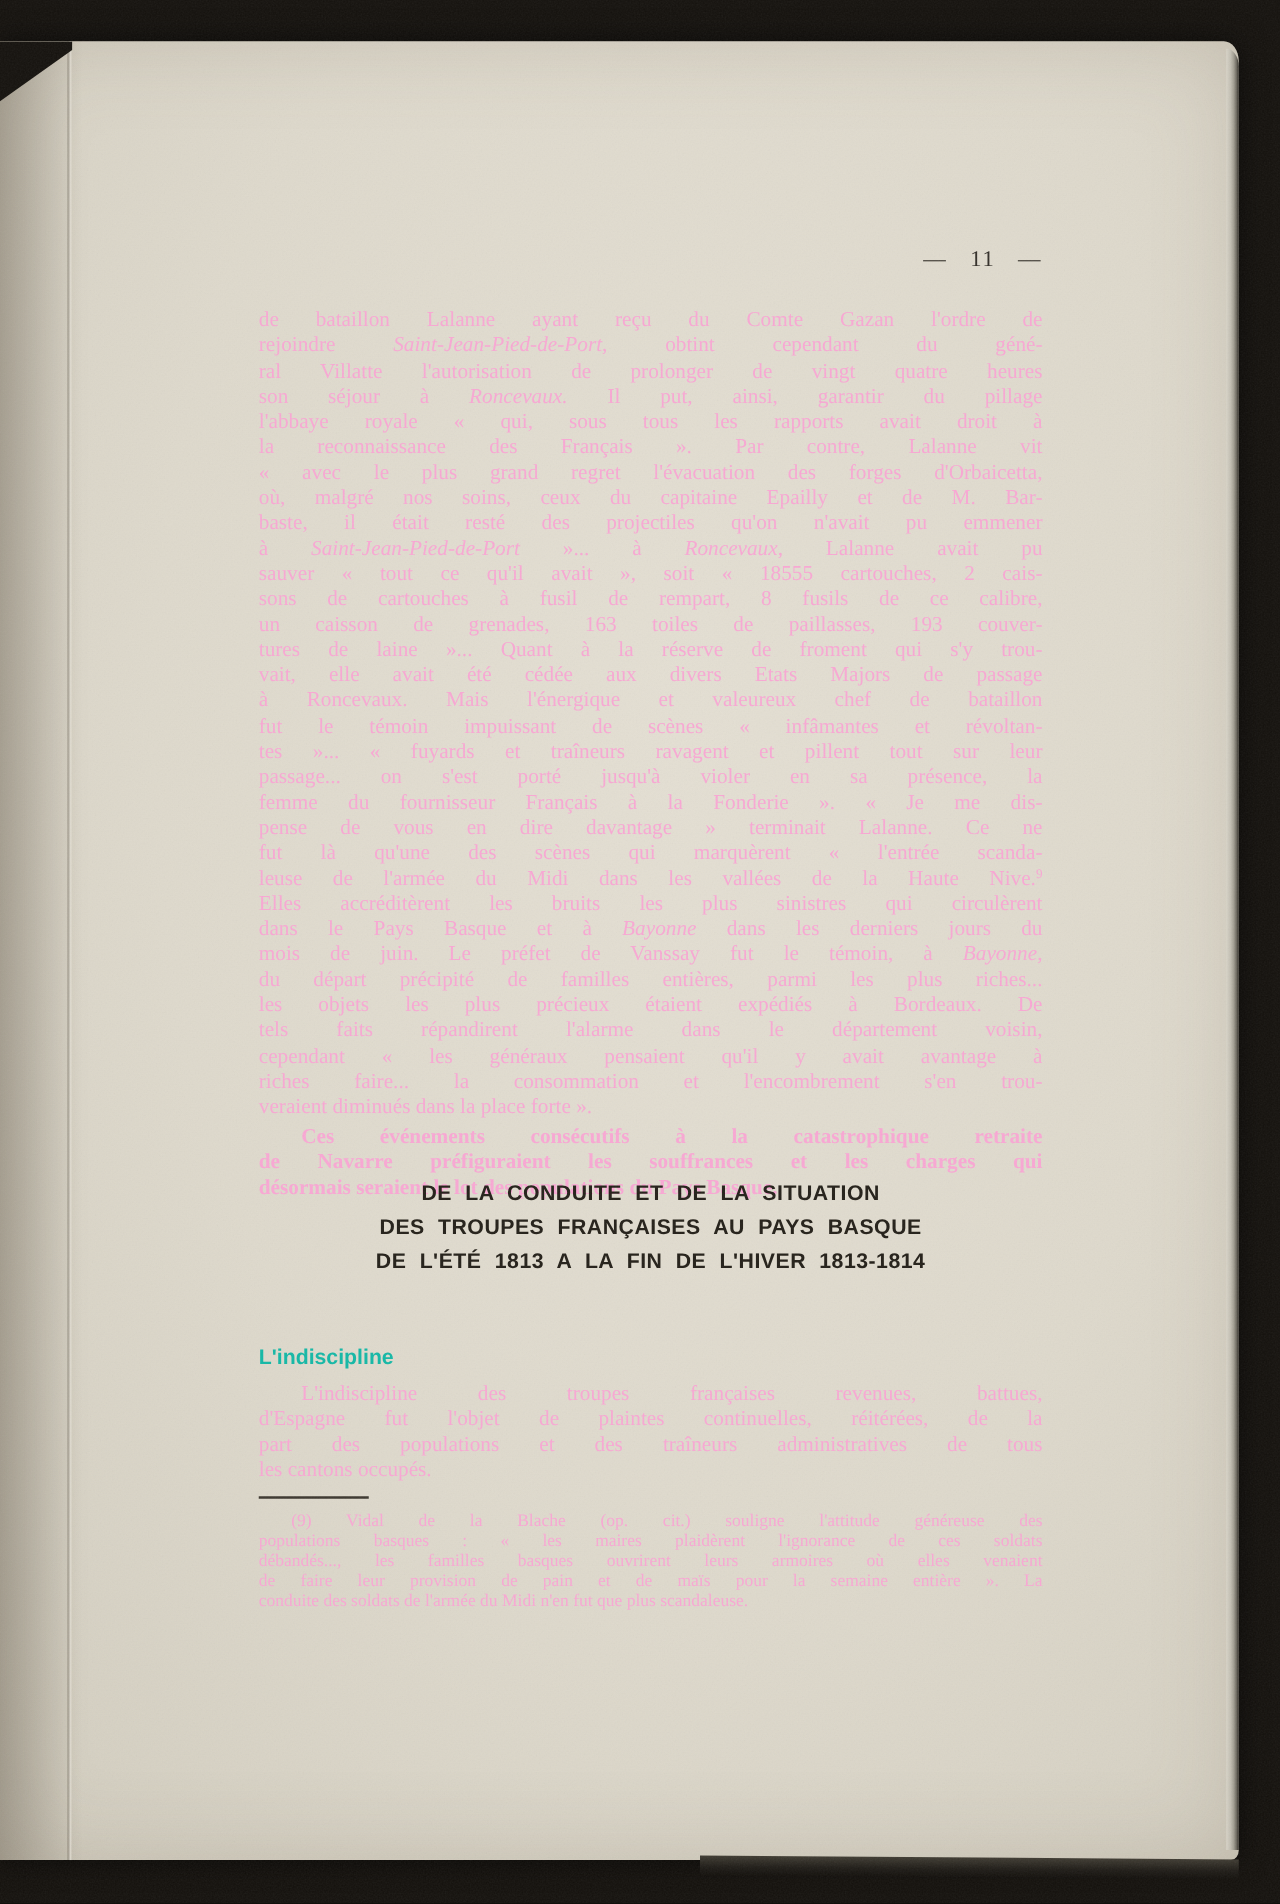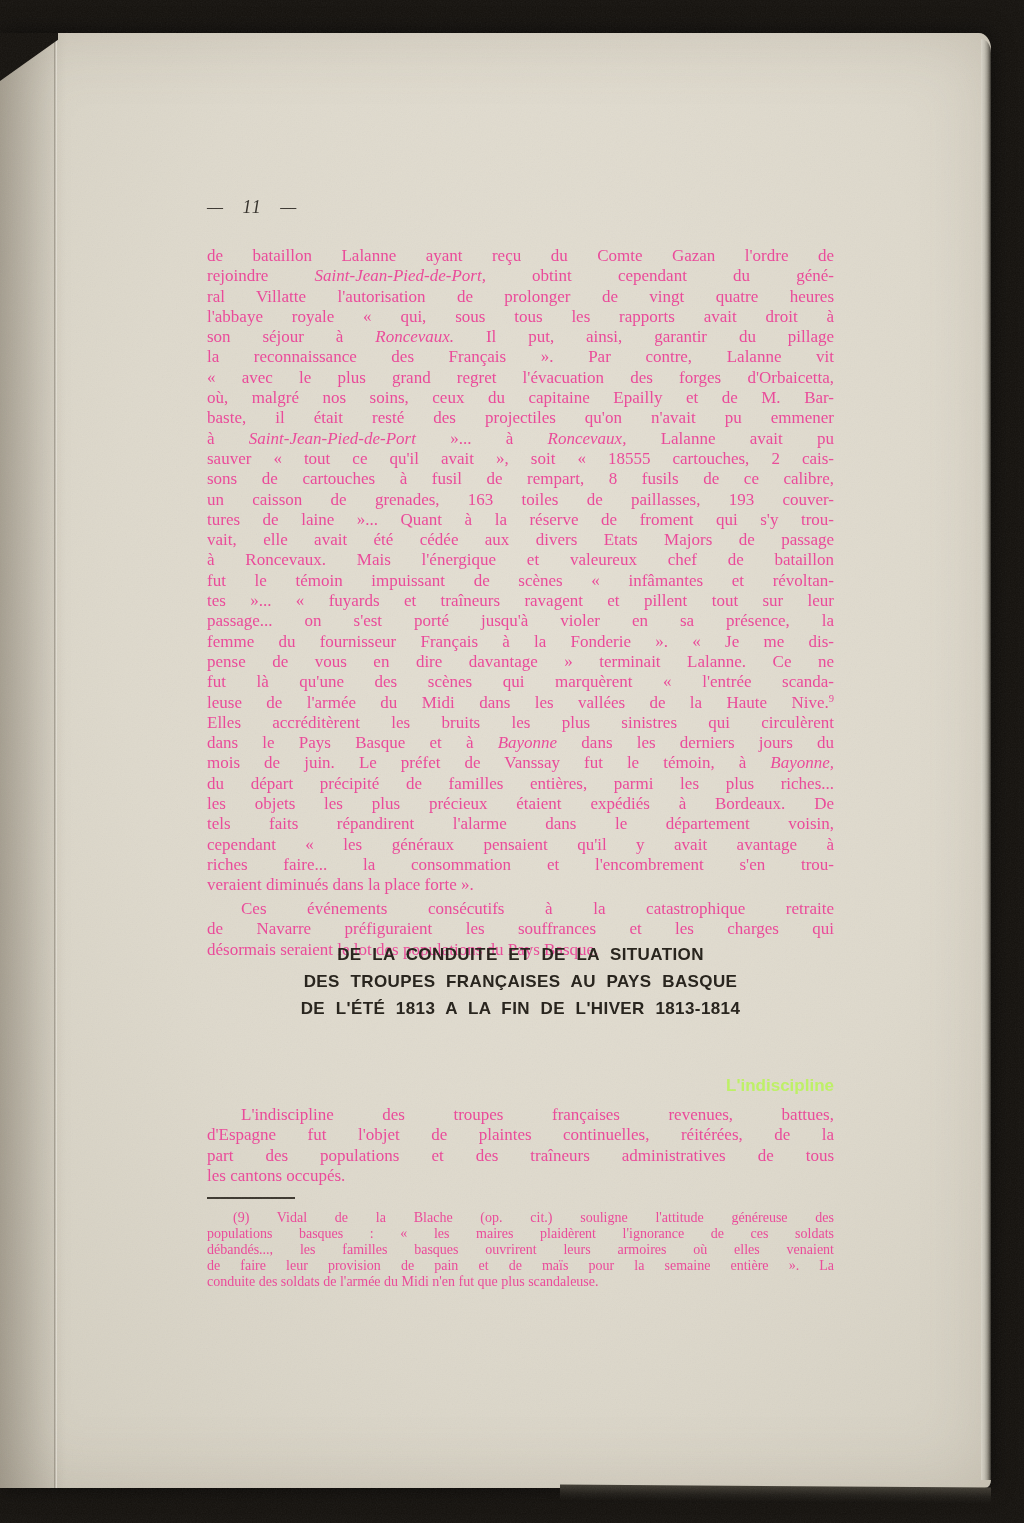--- a/index.html
+++ b/index.html
@@ -40,38 +40,38 @@
   
   .bottom-edge{
     position:absolute;left:560px;top:1486px;width:431px;height:16px;
     background:linear-gradient(180deg,#403c33 0%,#211e19 55%,rgba(21,18,14,0) 100%);
     transform:skewY(0.4deg);
   }
   
   .grain{position:absolute;left:0;top:0;width:1024px;height:1523px;opacity:0.07;pointer-events:none;}
   .pagenum{
     position:absolute;left:207px;top:197px;width:627px;
-    text-align:left;font-size:18px;letter-spacing:1.5px;word-spacing:12px;color:#332f29;font-style:italic;
+    text-align:right;font-size:18px;letter-spacing:1.5px;word-spacing:12px;color:#332f29;
   }
-  .block{position:absolute;left:207px;width:627px;font-size:17px;line-height:20.3px;color:#ec4899;}
+  .block{position:absolute;left:207px;width:627px;font-size:17px;line-height:20.3px;color:#f9a8d4;}
   .tl{text-align:justify;text-align-last:justify;white-space:normal;}
   .tl.last{text-align-last:left;}
   .tl.ind{text-indent:34px;}
   .tl i{font-style:italic;}
   .tl sup{font-size:10.5px;line-height:0;vertical-align:6px;}
   #para1{top:246px;}
-  #para2{top:899px;}
+  #para2{top:899px;font-weight:bold;}
   #heading{
     top:941px;font-family:"Liberation Sans", sans-serif;font-weight:bold;
     font-size:17px;line-height:27px;color:#242019;letter-spacing:0.4px;word-spacing:5.5px;
   }
   #heading .tl{text-align:center;text-align-last:center;}
   #subheading{
     position:absolute;left:207px;top:1076px;width:627px;
-    font-family:"Liberation Sans", sans-serif;font-weight:bold;font-size:17px;color:#bef264;text-align:right;
+    font-family:"Liberation Sans", sans-serif;font-weight:bold;font-size:17px;color:#14b8a6;
   }
   #para3{top:1105px;}
   .footrule{position:absolute;left:207px;top:1197px;width:88px;height:2px;background:#3c372f;}
   #footnote{top:1210px;font-size:14px;line-height:15.9px;}
   #footnote .tl.ind{text-indent:26px;}
 </style>
 </head>
 <body>
 
 <div class="canvas">
@@ -84,22 +84,22 @@
 
   <div class="corner-wedge"></div>
   <div class="bottom-edge"></div>
 
   <div class="pagenum">— 11 —</div>
 
   <div class="block" id="para1">
       <div class="tl"><span>de bataillon Lalanne ayant reçu du Comte Gazan l'ordre de</span></div>
       <div class="tl"><span>rejoindre </span><i>Saint-Jean-Pied-de-Port,</i><span> obtint cependant du géné-</span></div>
       <div class="tl"><span>ral Villatte l'autorisation de prolonger de vingt quatre heures</span></div>
+      <div class="tl"><span>son séjour à </span><i>Roncevaux.</i><span> Il put, ainsi, garantir du pillage</span></div>
       <div class="tl"><span>l'abbaye royale « qui, sous tous les rapports avait droit à</span></div>
-      <div class="tl"><span>son séjour à </span><i>Roncevaux.</i><span> Il put, ainsi, garantir du pillage</span></div>
       <div class="tl"><span>la reconnaissance des Français ». Par contre, Lalanne vit</span></div>
       <div class="tl"><span>« avec le plus grand regret l'évacuation des forges d'Orbaicetta,</span></div>
       <div class="tl"><span>où, malgré nos soins, ceux du capitaine Epailly et de M. Bar-</span></div>
       <div class="tl"><span>baste, il était resté des projectiles qu'on n'avait pu emmener</span></div>
       <div class="tl"><span>à </span><i>Saint-Jean-Pied-de-Port</i><span> »... à </span><i>Roncevaux,</i><span> Lalanne avait pu</span></div>
       <div class="tl"><span>sauver « tout ce qu'il avait », soit « 18555 cartouches, 2 cais-</span></div>
       <div class="tl"><span>sons de cartouches à fusil de rempart, 8 fusils de ce calibre,</span></div>
       <div class="tl"><span>un caisson de grenades, 163 toiles de paillasses, 193 couver-</span></div>
       <div class="tl"><span>tures de laine »... Quant à la réserve de froment qui s'y trou-</span></div>
       <div class="tl"><span>vait, elle avait été cédée aux divers Etats Majors de passage</span></div>

